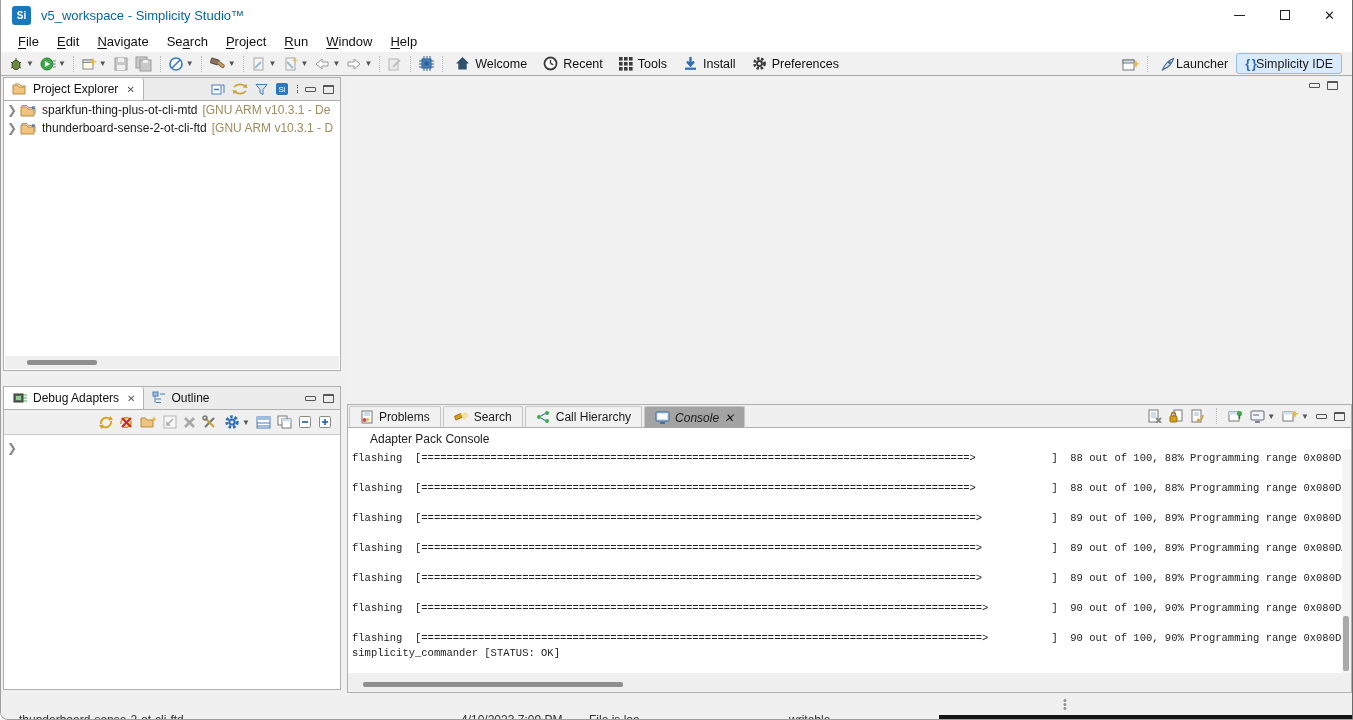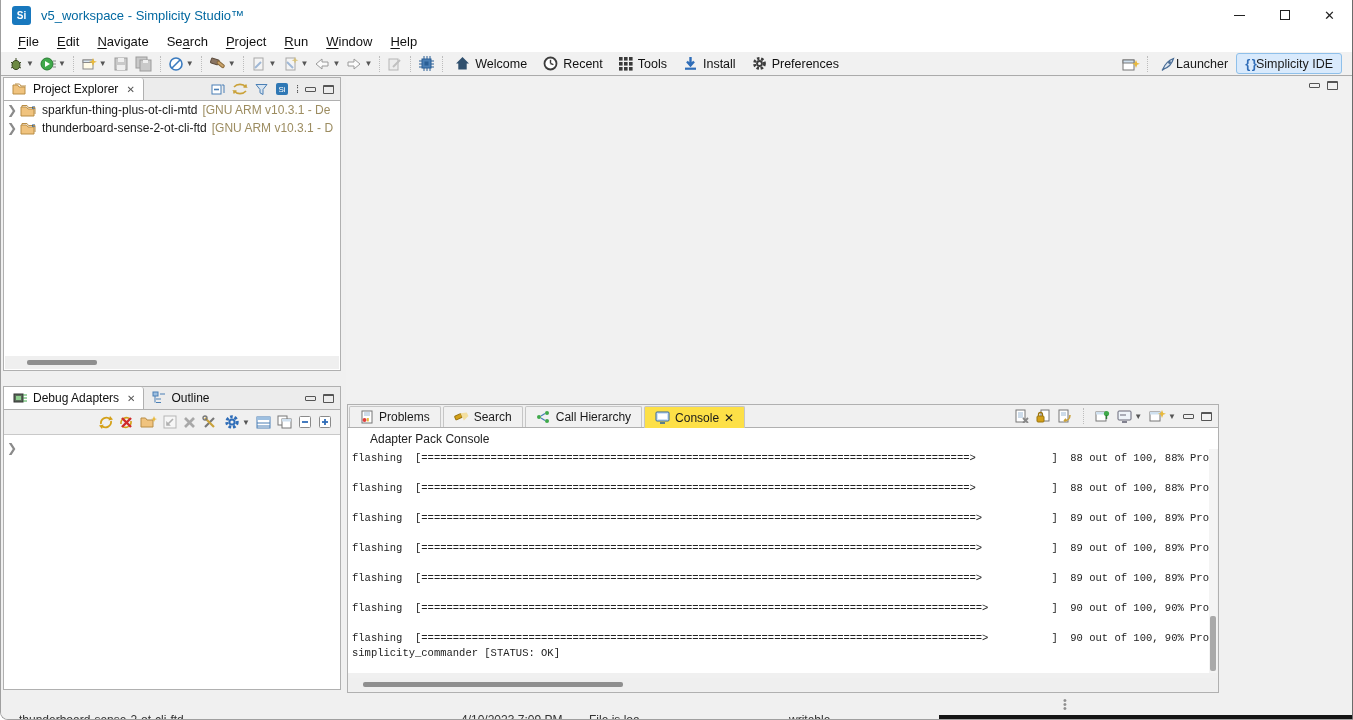--- a/index.html
+++ b/index.html
@@ -59,24 +59,24 @@
   .da { left:2px; top:386px; width:338px; height:304px; }
   .da-toolbar { position:absolute; left:0; right:0; top:23px; height:24px; background:#f0f0f0;
                 display:flex; align-items:center; justify-content:flex-end; gap:6px; padding-right:8px; }
   .da .whitebody { top:47px; border-top:1px solid #c9c9c9; }
   .sel-row-hl { display:flex; align-items:center; gap:4px; background:var(--c-selection,#cbe6fa);
                 padding:1px 5px 1px 2px; border-radius:2px; }
   
   .editor { position:absolute; left:345px; top:77px; width:1006px; height:323px; background:#f1f1f1; }
   .editor .tabicons { position:absolute; right:8px; top:4px; }
   
-  .cons { left:346px; top:404px; width:872px; height:289px; }
+  .cons { left:346px; top:404px; width:1005px; height:289px; }
   .ctab { display:flex; align-items:center; gap:5px; padding:0 10px; font-size:12px; margin:1px 1px 0 1px;
           background:#f1f1f1; border:1px solid #c6c6c6; border-bottom:none; border-radius:2px 2px 0 0; }
-  .ctab.sel { background:#fde047; margin-bottom:-1px; }
+  .ctab.sel { background:#a3a3a3; margin-bottom:-1px;font-style:italic; }
   .cons-sub { position:absolute; left:0; right:0; top:23px; height:21px; background:#fff;
               font-size:12px; color:#222; padding:4px 6px 0 22px; }
   .cons-out { position:absolute; left:0; right:8px; top:44px; height:224px; background:#fff; overflow:hidden; }
   .cons-out pre { font-family:"Liberation Mono","DejaVu Sans Mono",monospace; font-size:10.5px;
                   line-height:15px; color:#222; padding:2px 0 0 4px; white-space:pre; }
   .cons .hscroll { bottom:1px; }
   .vscroll { position:absolute; right:1px; top:44px; width:8px; height:224px; background:#f4f4f4; }
   .vthumb { position:absolute; left:1px; width:6px; background:#a9a9a9; border-radius:2px; }
   
   .statusbar { position:absolute; left:0; right:0; top:695px; height:25px; background:#f0f0f0; }

